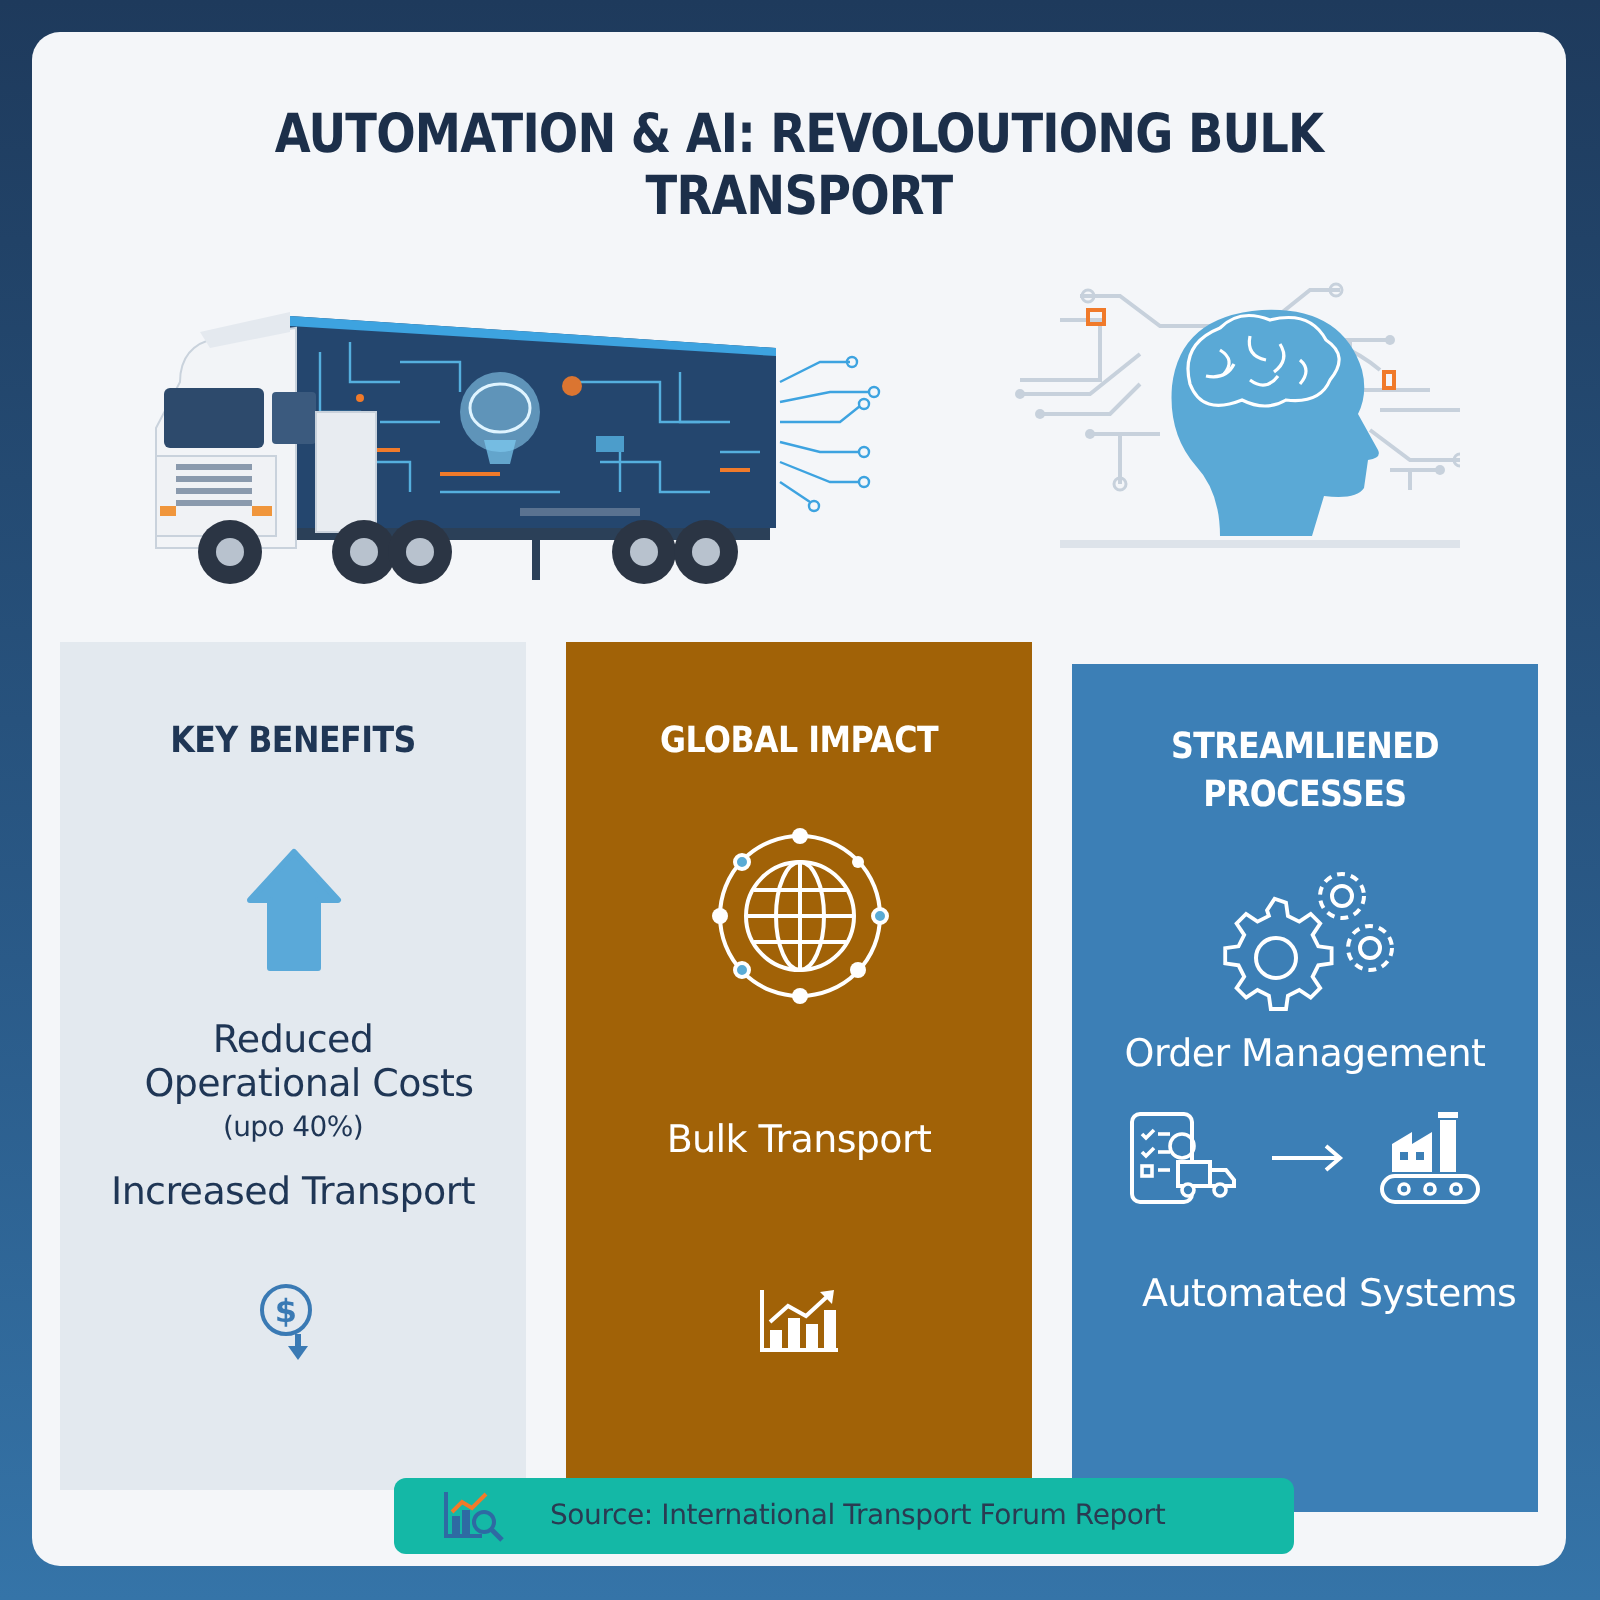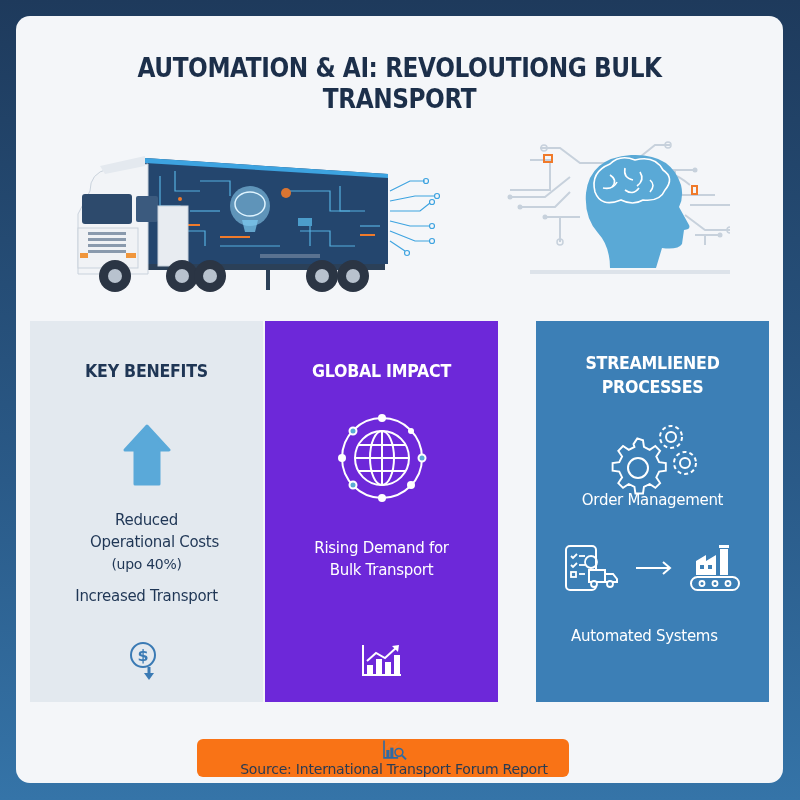--- a/index.html
+++ b/index.html
@@ -15,37 +15,37 @@
   }
   .title {
     position: absolute; left: 0; right: 0; top: 36px; text-align: center;
     font-family: "DejaVu Sans", sans-serif; font-weight: bold;
     font-size: 27px; letter-spacing: -0.5px; color: #1c2f4a;
     transform: scaleX(0.86); transform-origin: center;
   }
   .hero-truck { position: absolute; left: 44px; top: 120px; width: 400px; height: 170px; }
   .hero-head { position: absolute; left: 484px; top: 104px; width: 230px; height: 172px; }
   .panel {
-    position: absolute; top: 305px; width: 233px; height: 381px;
+    position: absolute; top: 305px; width: 233px; height: 424px;
     text-align: center;
   }
   .p1 { left: 14px; background: #e3e9ef; color: #1f3655; }
-  .p2 { left: 249px; background: #6d28d9; color: #ffffff; padding-left: 47px; }
-  .p3 { left: 520px; background: #3c7fb6; color: #ffffff; }
+  .p2 { left: 267px; background: #a16207; color: #ffffff; padding-left: 47px; }
+  .p3 { left: 520px; background: #3c7fb6; color: #ffffff; margin-top: 11px; }
   .panel-title {
     font-family: "DejaVu Sans", sans-serif; font-weight: bold; font-size: 18px;
     line-height: 26px; letter-spacing: -0.3px;
     transform: scaleX(0.88); transform-origin: center;
   }
-  .ptext { font-family: "DejaVu Sans", sans-serif; font-size: 15px; line-height: 22px; letter-spacing: -0.3px; }
+  .ptext { font-family: "DejaVu Sans", sans-serif; font-size: 19px; line-height: 22px; letter-spacing: -0.3px; }
   .abs { position: absolute; left: 0; right: 0; }
   .source {
-    position: absolute; left: 181px; top: 723px; width: 372px; height: 38px;
-    background: #f97316; border-radius: 6px;
-    display: flex; align-items: center; flex-direction: column;
+    position: absolute; left: 181px; top: 723px; width: 450px; height: 38px;
+    background: #14b8a6; border-radius: 6px;
+    display: flex; align-items: center;
   }
   .source-text { font-family: "DejaVu Sans", sans-serif; font-size: 14px; color: #2a3b52; margin-left: 22px; letter-spacing: -0.2px; }
   svg { display: block; }
 </style>
 </head>
 <body>
 
 <div class="card">
 
   <div class="title">AUTOMATION &amp; AI: REVOLOUTIONG BULK TRANSPORT</div>
@@ -219,21 +219,20 @@
           <circle cx="75" cy="73" r="4"></circle>
             <circle cx="75" cy="19" r="3"></circle>
         </g>
         <g fill="#5aabd5" stroke="#fff" stroke-width="2">
           <circle cx="17" cy="19" r="3.5"></circle>
             <circle cx="86" cy="46" r="3.5"></circle>
             <circle cx="17" cy="73" r="3.5"></circle>
         </g>
       </svg>
     </div>
-    <div class="abs ptext" style="top:216px;">Rising Demand for</div>
     <div class="abs ptext" style="top:238px;">Bulk Transport</div>
     <div class="abs" style="top:322px; display:flex; justify-content:center;">
       <svg width="42" height="34" viewBox="0 0 42 34">
         <path d="M2,2 v30 h38" fill="none" stroke="#fff" stroke-width="2"></path>
         <g fill="#fff">
             <rect x="6" y="22" width="6" height="9"></rect>
             <rect x="15" y="16" width="6" height="15"></rect>
             <rect x="24" y="19" width="6" height="12"></rect>
             <rect x="33" y="12" width="6" height="19"></rect>
           </g>
@@ -251,21 +250,21 @@
         <g fill="none" stroke="#fff" stroke-width="2">
           <path d="M30,18 l4,-6 l6,2 l1,7 l6,3 l6,-4 l5,5 l-4,6 l3,6 l7,1 v8 l-7,1 l-3,6 l4,6 l-5,5 l-6,-4 l-6,3 l-1,7 h-8 l-1,-7 l-6,-3 l-6,4 l-5,-5 l4,-6 l-3,-6 l-7,-1 v-8 l7,-1 l3,-6 l-4,-6 l5,-5 l6,4 l6,-3 z" transform="translate(0,4) scale(0.95)"></path>
           <circle cx="33" cy="45" r="10"></circle>
           <circle cx="66" cy="14" r="11" stroke-dasharray="4 3"></circle>
           <circle cx="66" cy="14" r="5"></circle>
           <circle cx="80" cy="40" r="11" stroke-dasharray="4 3"></circle>
           <circle cx="80" cy="40" r="5"></circle>
         </g>
       </svg>
     </div>
-    <div class="abs ptext" style="top:168px;">Order Management</div>
+    <div class="abs ptext" style="top:184px;">Order Management</div>
     <div class="abs" style="top:222px; display:flex; justify-content:center; align-items:center; gap:14px;">
       <svg width="56" height="48" viewBox="0 0 56 48">
         <rect x="2" y="2" width="30" height="44" rx="4" fill="none" stroke="#fff" stroke-width="2"></rect>
         <g stroke="#fff" stroke-width="1.8" fill="none">
           <path d="M7,12 l2,2 l4,-4"></path>
             <path d="M15,12 h6"></path>
           <path d="M7,21 l2,2 l4,-4"></path>
             <path d="M15,21 h6"></path>
           <rect x="7" y="28" width="5" height="5"></rect>
             <path d="M15,30 h6"></path>

